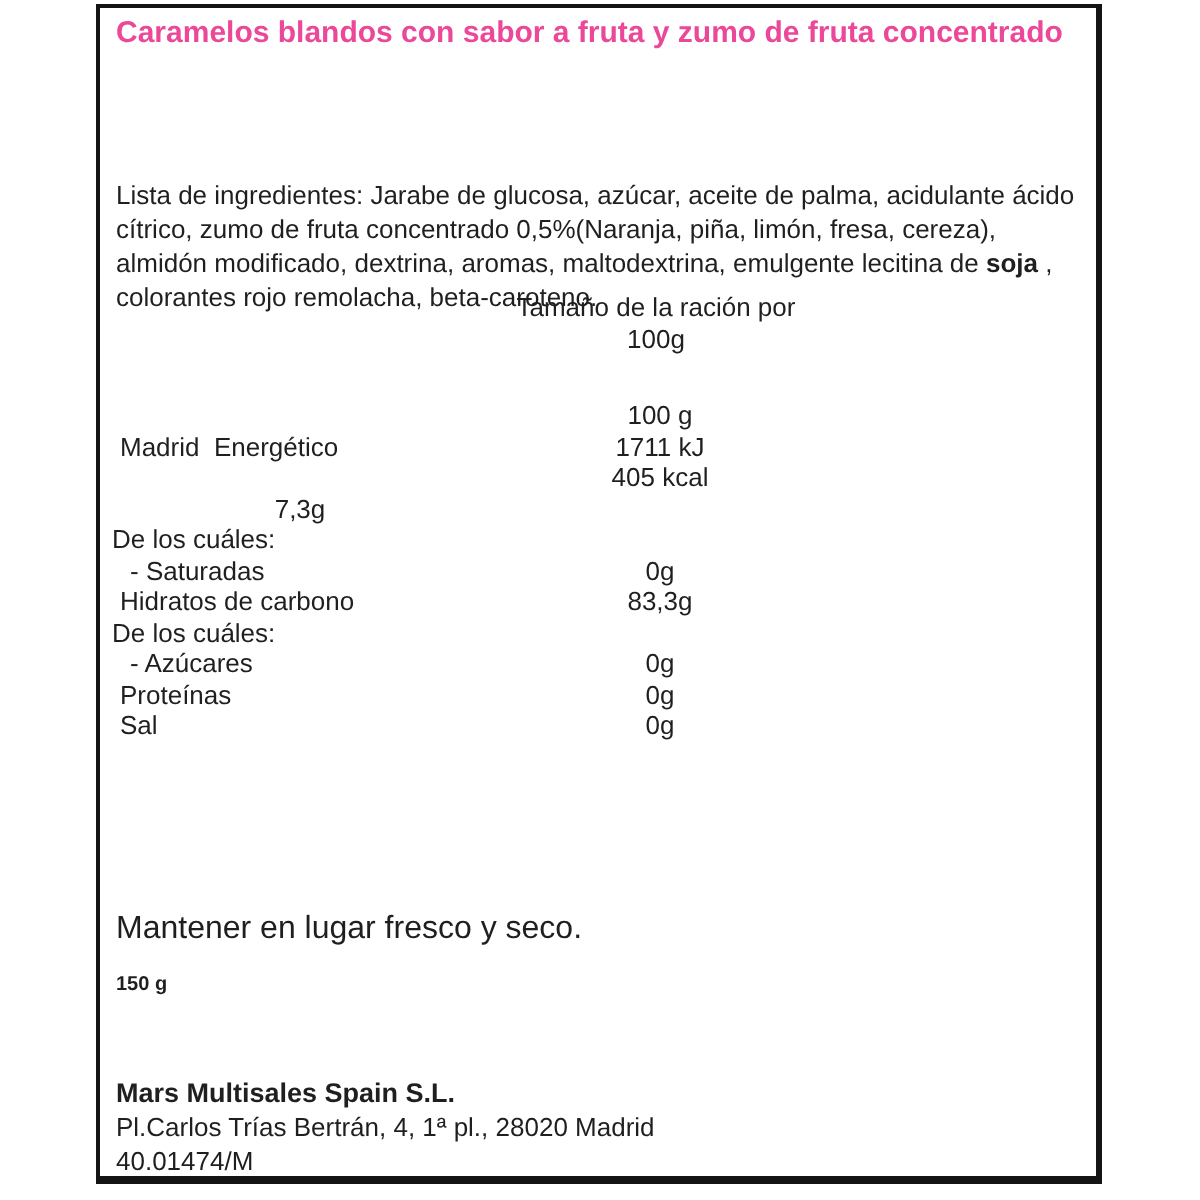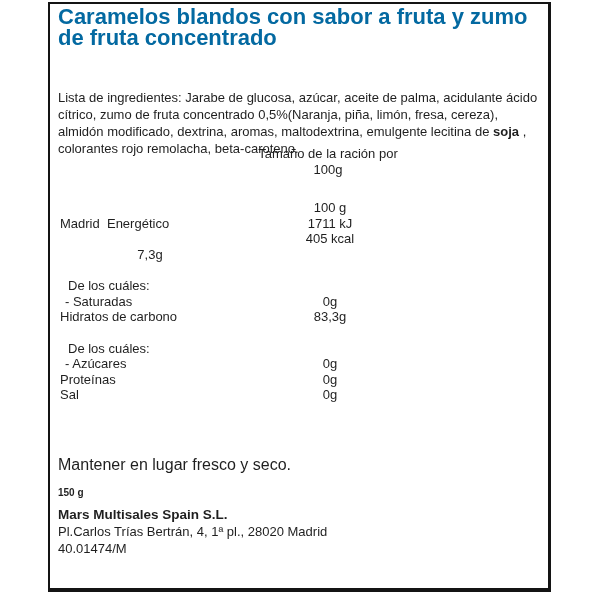--- a/index.html
+++ b/index.html
@@ -29,24 +29,24 @@
     border: 2px solid #141414;
     border-right-width: 3px;
     border-bottom-width: 4px;
     background: #ffffff;
   }
   .title {
     position: absolute;
     left: 8px;
     top: 2px;
     width: 490px;
-    font-size: 22px;
+    font-size: 15px;
     line-height: 21px;
     font-weight: bold;
-    color: #0369a1;
+    color: #ec4899;
   }
   .ingredients {
     position: absolute;
     left: 8px;
     top: 41px;
     width: 481px;
     font-size: 13px;
     line-height: 17px;
     margin-top: 44px;
   }
@@ -70,21 +70,21 @@
   .nrow {
     display: flex;
     line-height: 15.5px;
   }
   .n-label {
     width: 180px;
     padding-left: 10px;
     box-sizing: border-box;
     white-space: pre;
   }
-  .n-label.sub  { padding-left: 18px; margin-top: 16px; }
+  .n-label.sub  { padding-left: 6px; }
   .n-label.dash { padding-left: 15px; }
   .n-value {
     width: 200px;
     text-align: center;
   }
   .storage {
     position: absolute;
     left: 8px;
     top: 452px;
     font-size: 16px;
@@ -92,21 +92,21 @@
   .net-weight {
     position: absolute;
     left: 8px;
     top: 483px;
     font-size: 10px;
     font-weight: bold;
   }
   .manufacturer {
     position: absolute;
     left: 8px;
-    top: 502px;
+    top: 534px;
     font-size: 13px;
     line-height: 17px;
   }
   .manufacturer .name { font-weight: bold; font-size: 13.5px; }
 </style>
 </head>
 <body>
 
 <div class="page">
   <div class="label-box">

